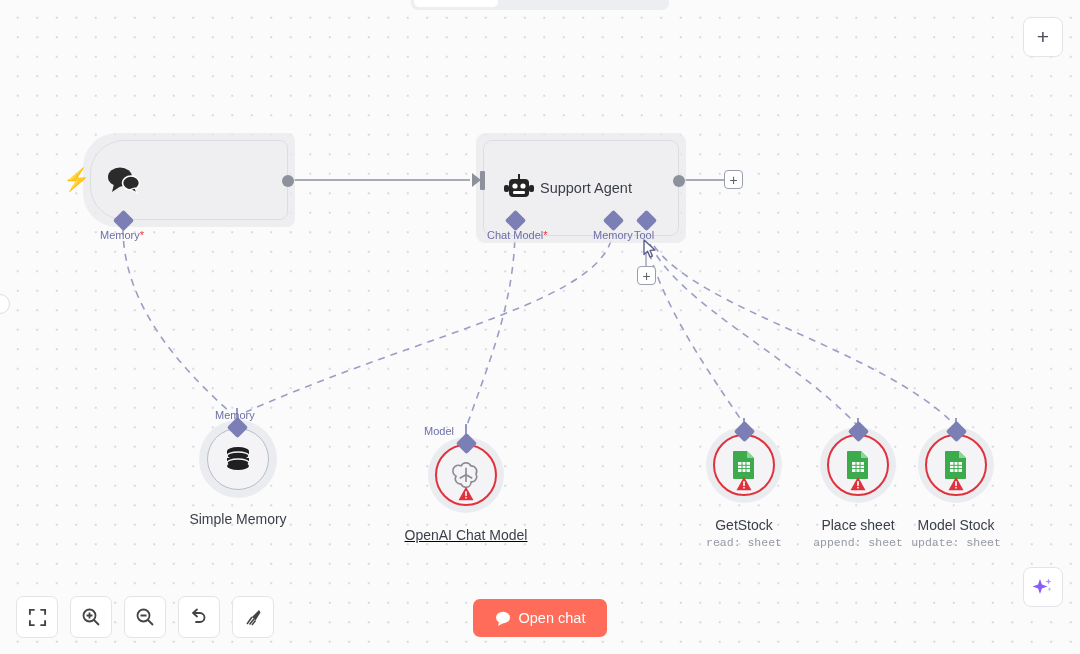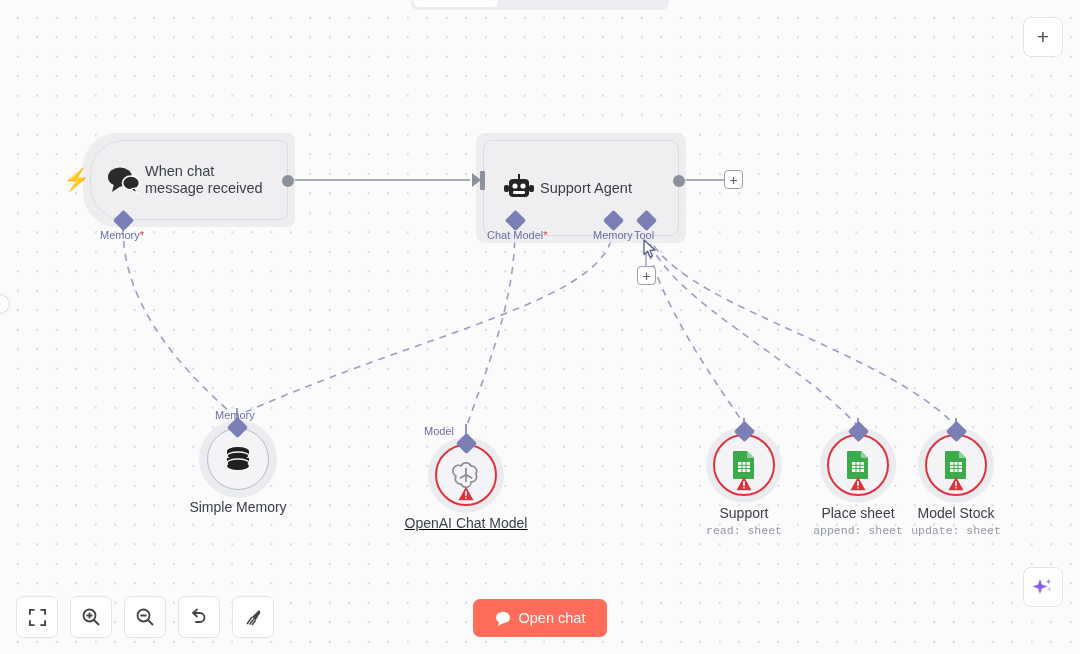--- a/index.html
+++ b/index.html
@@ -98,21 +98,21 @@
     margin: 0 auto; position: relative;
     background: #f4f4f7;
     display: flex; align-items: center; justify-content: center;
   }
   .circ .halo {
     position: absolute; inset: -9px; border-radius: 50%;
     background: #ebecf0; z-index: -1;
   }
   .circ.gray { border: 1.6px solid #b8bcc6; }
   .circ.err  { border: 2px solid #e0323c; }
-  .circ-name { margin-top: 9px; font-size: 14px; color: #3b3f48; }
+  .circ-name { margin-top: 21px; font-size: 14px; color: #3b3f48; }
   .circ-sub  { margin-top: 3px; font-size: 11.5px; color: #9499a3; font-family: Liberation Mono, monospace; }
   .warn-badge {
     position: absolute; left: 50%; bottom: 3px; transform: translateX(-50%);
     width: 17px; height: 15px;
   }
 
   
   .toolbar { position: absolute; left: 16px; bottom: 16px; display: flex; gap: 12px; z-index: 30; }
   .tool-btn {
     width: 42px; height: 42px; background: #fff; border: 1px solid #e2e4e8;
@@ -189,24 +189,20 @@
   <div class="rect-node" id="node-trigger">
     <div class="halo"></div>
     <span class="bolt">⚡</span>
     <div class="node-ico">
       <svg width="34" height="28" viewBox="0 0 34 28">
         <ellipse cx="13" cy="11" rx="12" ry="9.5" fill="#2b2b2b"></ellipse>
         <path d="M7,18 L5,26 L14,20 Z" fill="#2b2b2b"></path>
         <ellipse cx="24" cy="17" rx="8.5" ry="7" fill="#2b2b2b" stroke="#fff" stroke-width="1.6"></ellipse>
         <path d="M28,22 L30,27 L23.5,23.5 Z" fill="#2b2b2b" stroke="#fff" stroke-width="1.2"></path>
       </svg>
-    </div>
-    <div>
-      <div class="node-title">When chat</div>
-      <div class="node-title">message received</div>
     </div>
     <span class="out-dot" style="right:-7px;"></span>
   </div>
   <div class="diamond" style="left:116px; top:213px;"></div>
   <div class="conn-label" style="left:100px; top:229px;"><span>Memory</span><span class="req">*</span></div>
 
   <div class="rect-node" id="node-agent">
     <div class="halo"></div>
     <span class="in-arrow"></span>
     <span class="in-bar"></span>
@@ -277,21 +273,21 @@
         <path d="M16 1l7 7h-7Z" fill="#8fd39b"></path>
         <rect x="7" y="12" width="12" height="10" fill="#fff"></rect>
         <path d="M7 15.3h12M7 18.6h12M11 12v10M15 12v10" stroke="#3bab4c" stroke-width="1"></path>
       </svg>
       <svg class="warn-badge" viewBox="0 0 20 18">
         <path d="M10 1 L19 17 H1 Z" fill="#e0323c"></path>
         <rect x="9" y="6" width="2" height="6" rx="1" fill="#fff"></rect>
         <rect x="9" y="13" width="2" height="2" rx="1" fill="#fff"></rect>
       </svg>
     </div>
-    <div class="circ-name">Support</div>
+    <div class="circ-name">GetStock</div>
     <div class="circ-sub">read: sheet</div>
   </div>
   <div class="diamond" style="left:737px; top:424px;"></div>
 
   <div class="circ-node" style="left:793px; top:434px;">
     <div class="circ err">
       <div class="halo"></div>
       <svg width="28" height="30" viewBox="0 0 26 30">
         <path d="M3 1h13l7 7v20a1 1 0 0 1-1 1H3a1 1 0 0 1-1-1V2a1 1 0 0 1 1-1Z" fill="#3bab4c"></path>
         <path d="M16 1l7 7h-7Z" fill="#8fd39b"></path>

